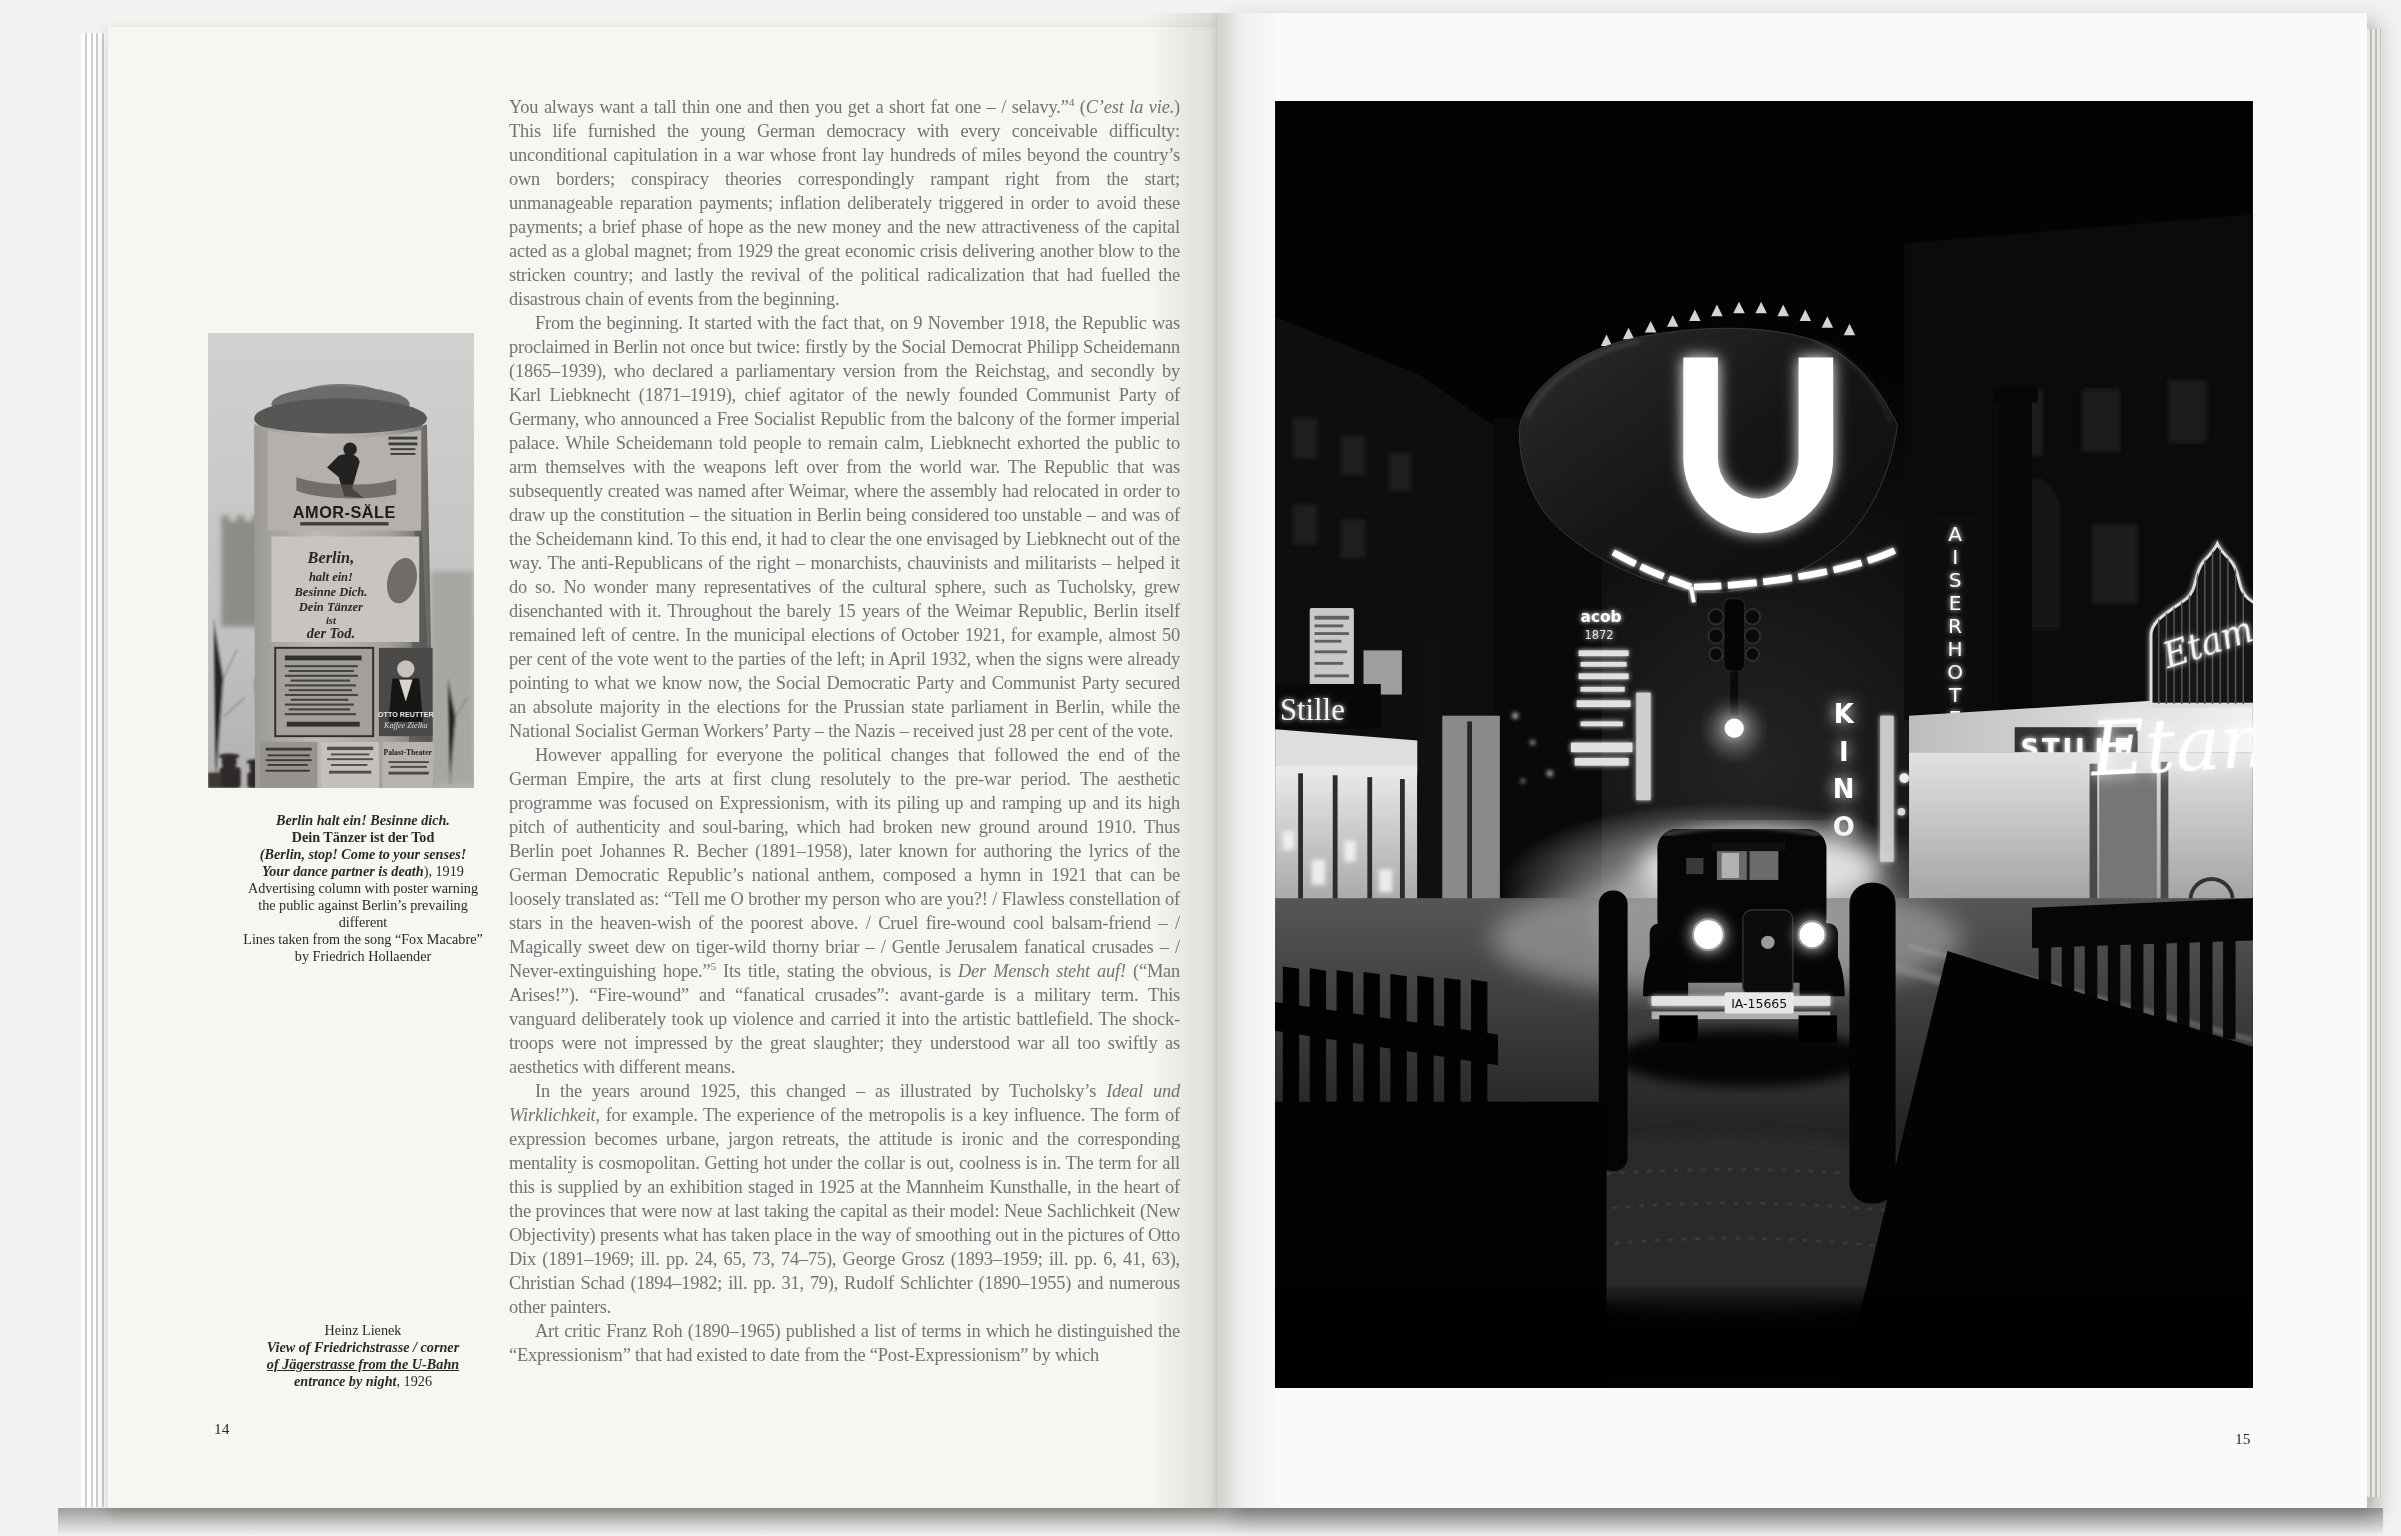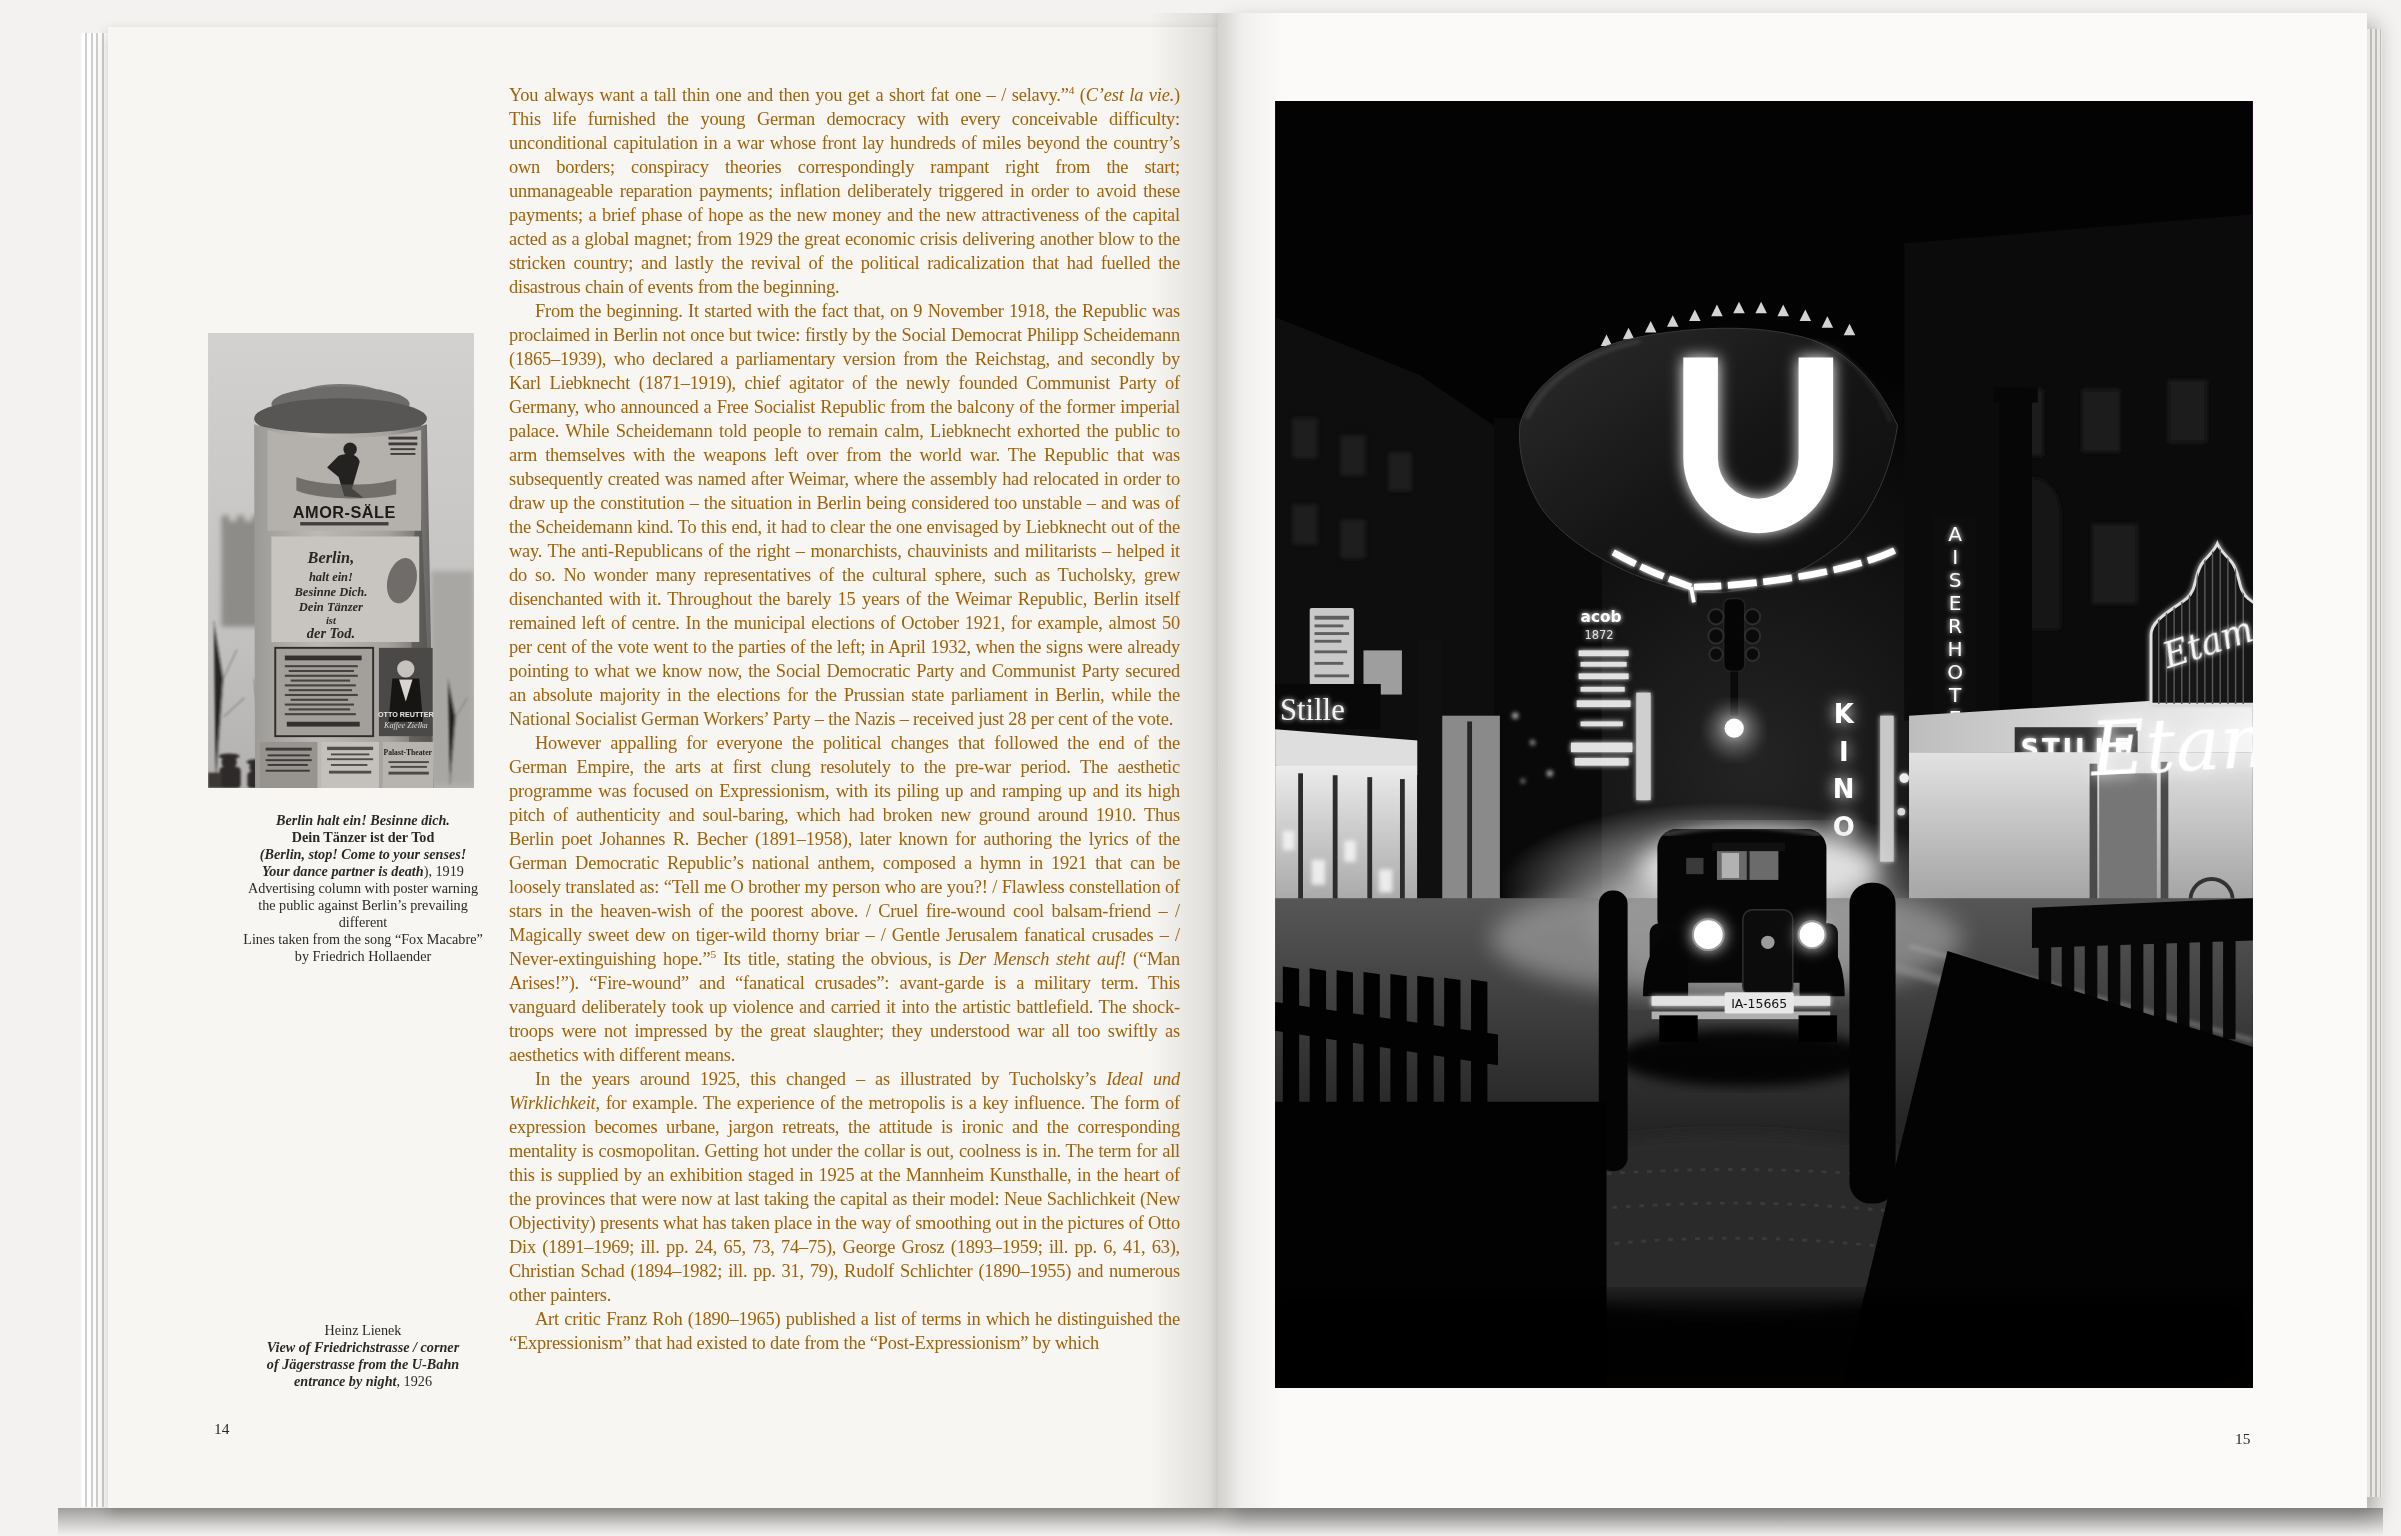--- a/index.html
+++ b/index.html
@@ -16,21 +16,21 @@
   .page-right{left:1218px;top:13.4px;width:1149px;height:1495px;background:#fbfaf8;
     box-shadow:9.6px 9.6px 21px rgba(0,0,0,.30);}
   .gutter{left:1149px;top:13.4px;width:134px;height:1495px;pointer-events:none;
     background:linear-gradient(90deg,rgba(80,74,66,0) 0%,rgba(80,74,66,.14) 46%,rgba(60,55,48,.20) 53%,rgba(80,74,66,.06) 70%,rgba(80,74,66,0) 100%);}
   .edge-right{left:2367px;top:29px;width:15.4px;height:1468px;
     background:repeating-linear-gradient(90deg,#e9e8e5 0 2.9px,#bdbcb9 2.9px 4.8px);}
   .shadow-bottom{left:58px;top:1508px;width:2325px;height:28px;
     background:linear-gradient(180deg,rgba(60,58,55,.45),rgba(60,58,55,0));}
 
   
-  .main-text{left:509px;top:83px;width:671px;color:#a16207;
+  .main-text{left:509px;top:95px;width:671px;color:#737373;
     font-size:18.4px;line-height:24px;text-align:justify;
     letter-spacing:-0.2px;}
   .main-text p{margin:0;text-indent:26px;}
   .main-text p.first{text-indent:0;}
   .main-text sup{font-size:.62em;line-height:0;vertical-align:super;}
 
   .cap{color:#2b2926;font-size:14.2px;line-height:17px;letter-spacing:0;}
   .cap .cap-line{white-space:nowrap;text-align:center;}
   .pagenum{color:#2b2926;font-size:15.4px;}
 
@@ -201,21 +201,21 @@
       <div class="cap-line"><span style="font-style: italic; font-weight: bold;">Your dance partner is death</span><span>), 1919</span></div>
       <div class="cap-line"><span>Advertising column with poster warning</span></div>
       <div class="cap-line"><span>the public against Berlin’s prevailing</span></div>
       <div class="cap-line"><span>different</span></div>
       <div class="cap-line"><span>Lines taken from the song “Fox Macabre”</span></div>
       <div class="cap-line"><span>by Friedrich Hollaender</span></div>
     </div>
   <div class="abs cap" style="left:202px;top:1322px;width:322px;">
       <div class="cap-line"><span>Heinz Lienek</span></div>
       <div class="cap-line"><span style="font-style: italic; font-weight: bold;">View of Friedrichstrasse / corner</span></div>
-      <div class="cap-line"><span style="font-style: italic; font-weight: bold;">of Jägerstrasse from the U-Bahn</span></div>
+      <div class="cap-line"><span style="font-style: italic; font-weight: bold; text-decoration: underline;">of Jägerstrasse from the U-Bahn</span></div>
       <div class="cap-line"><span style="font-style: italic; font-weight: bold;">entrance by night</span><span>, 1926</span></div>
     </div>
   <div class="abs pagenum" style="left:214px;top:1420px;text-align:center;">14</div>
 
   <div class="abs" style="left:1275px;top:101px;width:978px;height:1287px;background:#d946ef;">
     <svg class="photo" width="978" height="1287" viewBox="0 0 1018 1340">
       <defs>
         <radialGradient id="skyGlow" cx="0.5" cy="0.5" r="0.5">
           <stop offset="0" stop-color="#ffffff" stop-opacity="0.13"></stop>
             <stop offset="1" stop-color="#ffffff" stop-opacity="0"></stop>

